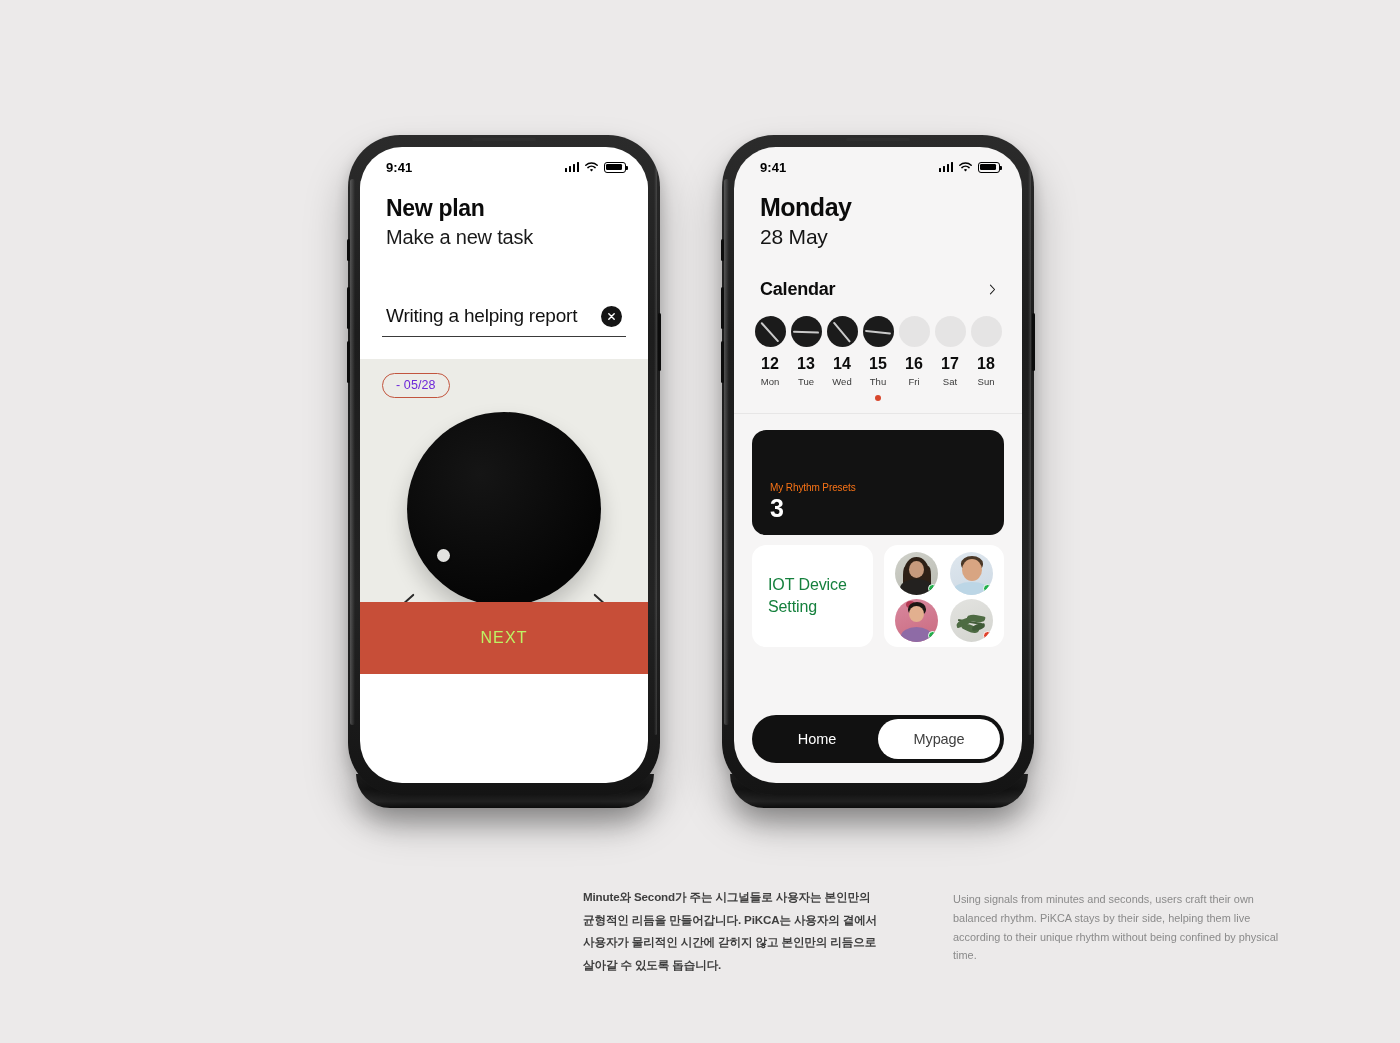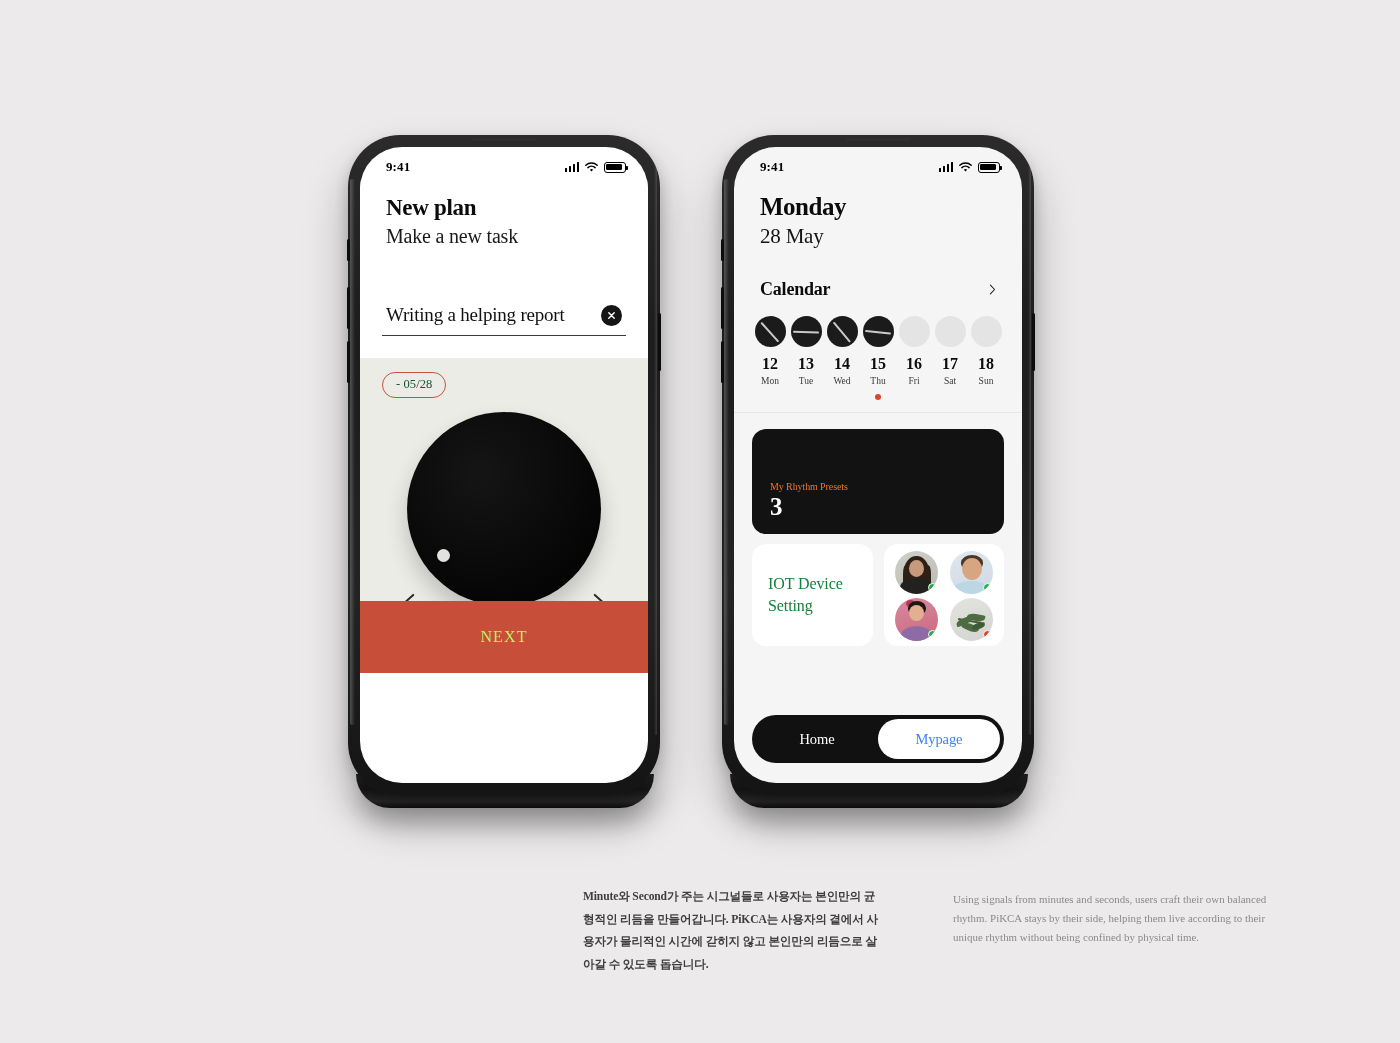--- a/index.html
+++ b/index.html
@@ -2,21 +2,21 @@
 <html><head>
 <meta charset="utf-8">
 <style>
   * { margin:0; padding:0; box-sizing:border-box; }
   html,body { width:1400px; height:1043px; overflow:hidden; }
   body {
     background:#eceaea;
     font-family:"Liberation Sans", sans-serif;
     -webkit-font-smoothing:antialiased;
   }
-  .stage { position:relative; width:1400px; height:815px;font-family:Liberation Serif, serif; }
+  .stage { position:relative; width:1400px; height:815px; }
 
   
   .phone { position:absolute; width:312px; height:660px; }
   .phone-body {
     position:absolute; inset:0;
     border-radius:52px;
     background:
       linear-gradient(180deg,#2b2b2b 0%,#1d1d1d 30%,#232323 70%,#141414 100%);
     box-shadow:
       0 26px 44px rgba(0,0,0,0.28),
@@ -101,21 +101,21 @@
   .clear-btn{
     width:21px; height:21px; border-radius:50%; background:#151515;
     display:flex; align-items:center; justify-content:center; flex:0 0 auto;
   }
   .clear-btn svg{ width:9px; height:9px; display:block; }
   .lp-field-gap{ background:#fff; height:22px; }
 
   .lp-panel{ background:#ecece7; padding:14px 0 0; position:relative; height:315px; }
   .chip{
     display:inline-block; margin-left:22px;
-    border:1.4px solid #c2553e; color:#14532d;
+    border:1.4px solid #c2553e; color:#6d28d9;
     border-radius:20px; font-size:12.5px; padding:4px 13px 5px; letter-spacing:.1px;
   }
   .dial-area{ position:relative; height:232px; margin-top:6px; }
   .dial{
     position:absolute; left:50%; top:8px; transform:translateX(-50%);
     width:194px; height:194px; border-radius:50%;
     background:radial-gradient(circle at 38% 32%, #151515 0%, #050505 72%);
     box-shadow:0 12px 22px rgba(0,0,0,.20);
   }
   .dial-knob{
@@ -237,21 +237,21 @@
   .tabbar{ padding:14px 18px 20px; }
   .tabs{
     background:#111; border-radius:30px; height:48px; padding:4px;
     display:flex; align-items:center;
   }
   .tab{
     flex:1; height:100%; border-radius:26px;
     display:flex; align-items:center; justify-content:center;
     font-size:14.5px; color:#fff; letter-spacing:-.1px;
   }
-  .tab.active{ background:#fff; color:#3b82f6; }
+  .tab.active{ background:#fff; color:#404040; }
 
   
   .cap{ position:absolute; }
   .cap-ko{
     left:583px; top:886px; width:300px;
     font-size:11.6px; color:#3e3e3e; line-height:1.95; letter-spacing:-.15px;
     font-weight:600;
   }
   .cap-en{
     left:953px; top:890px; width:335px;

